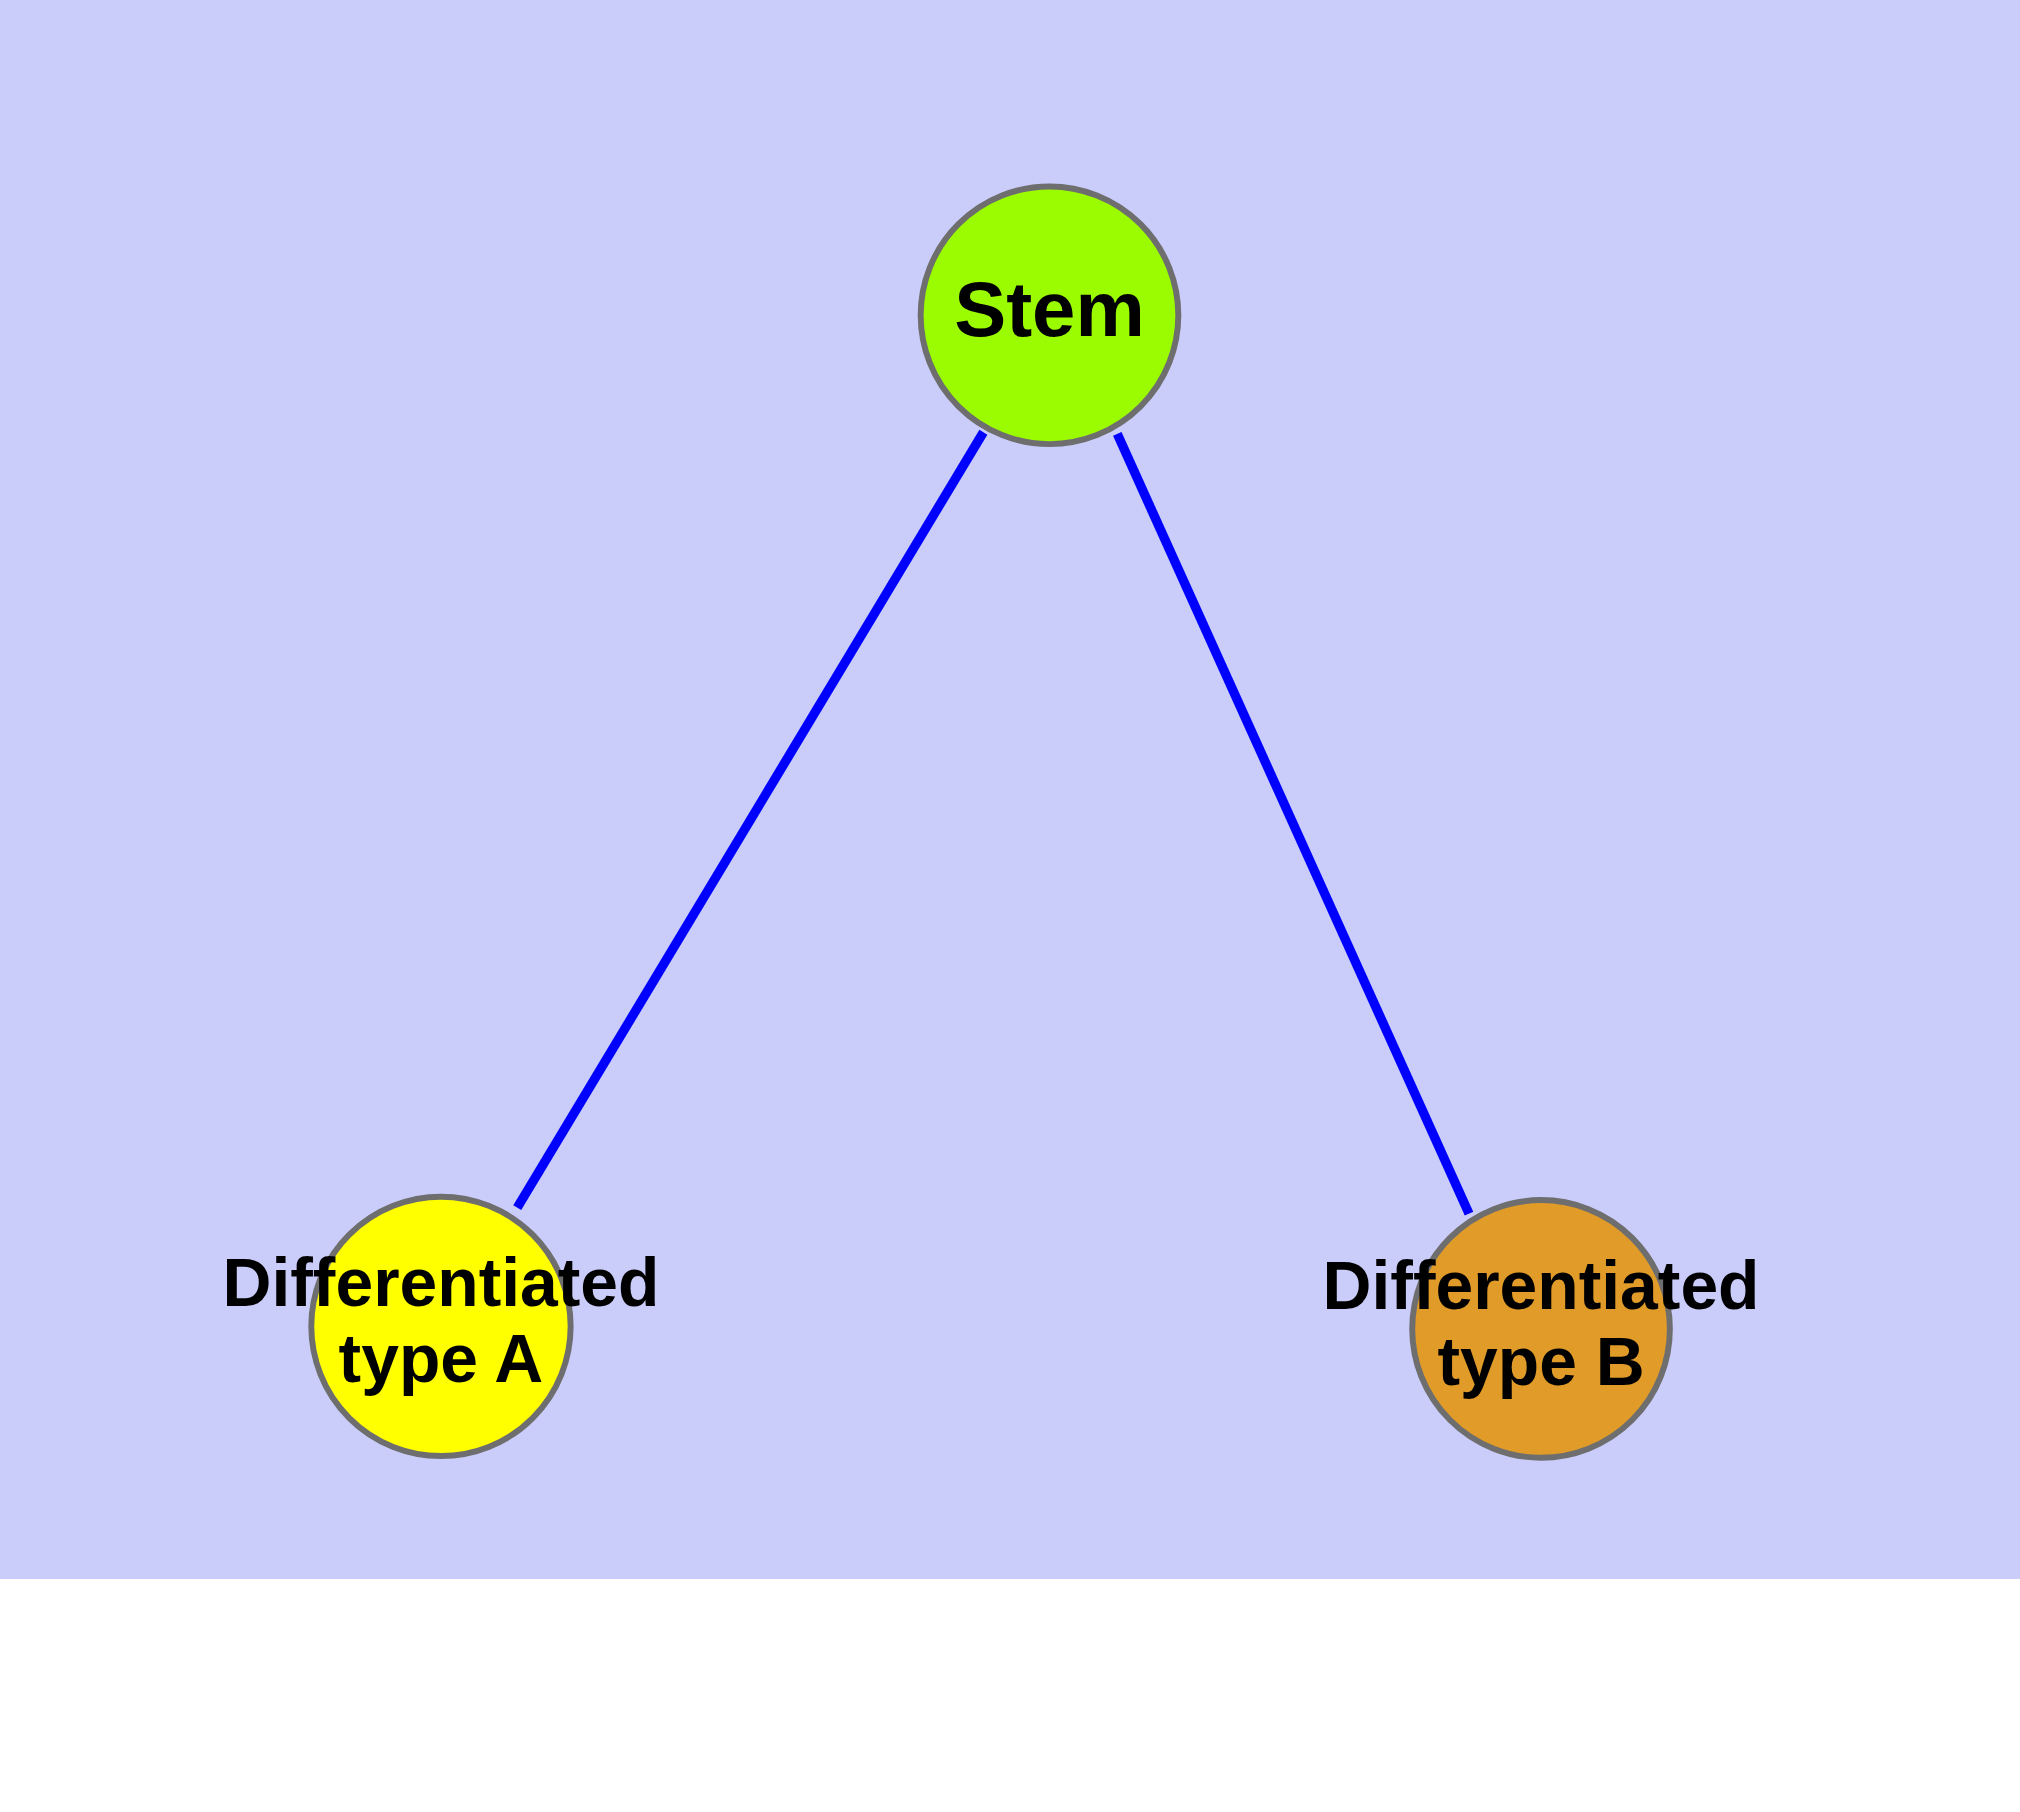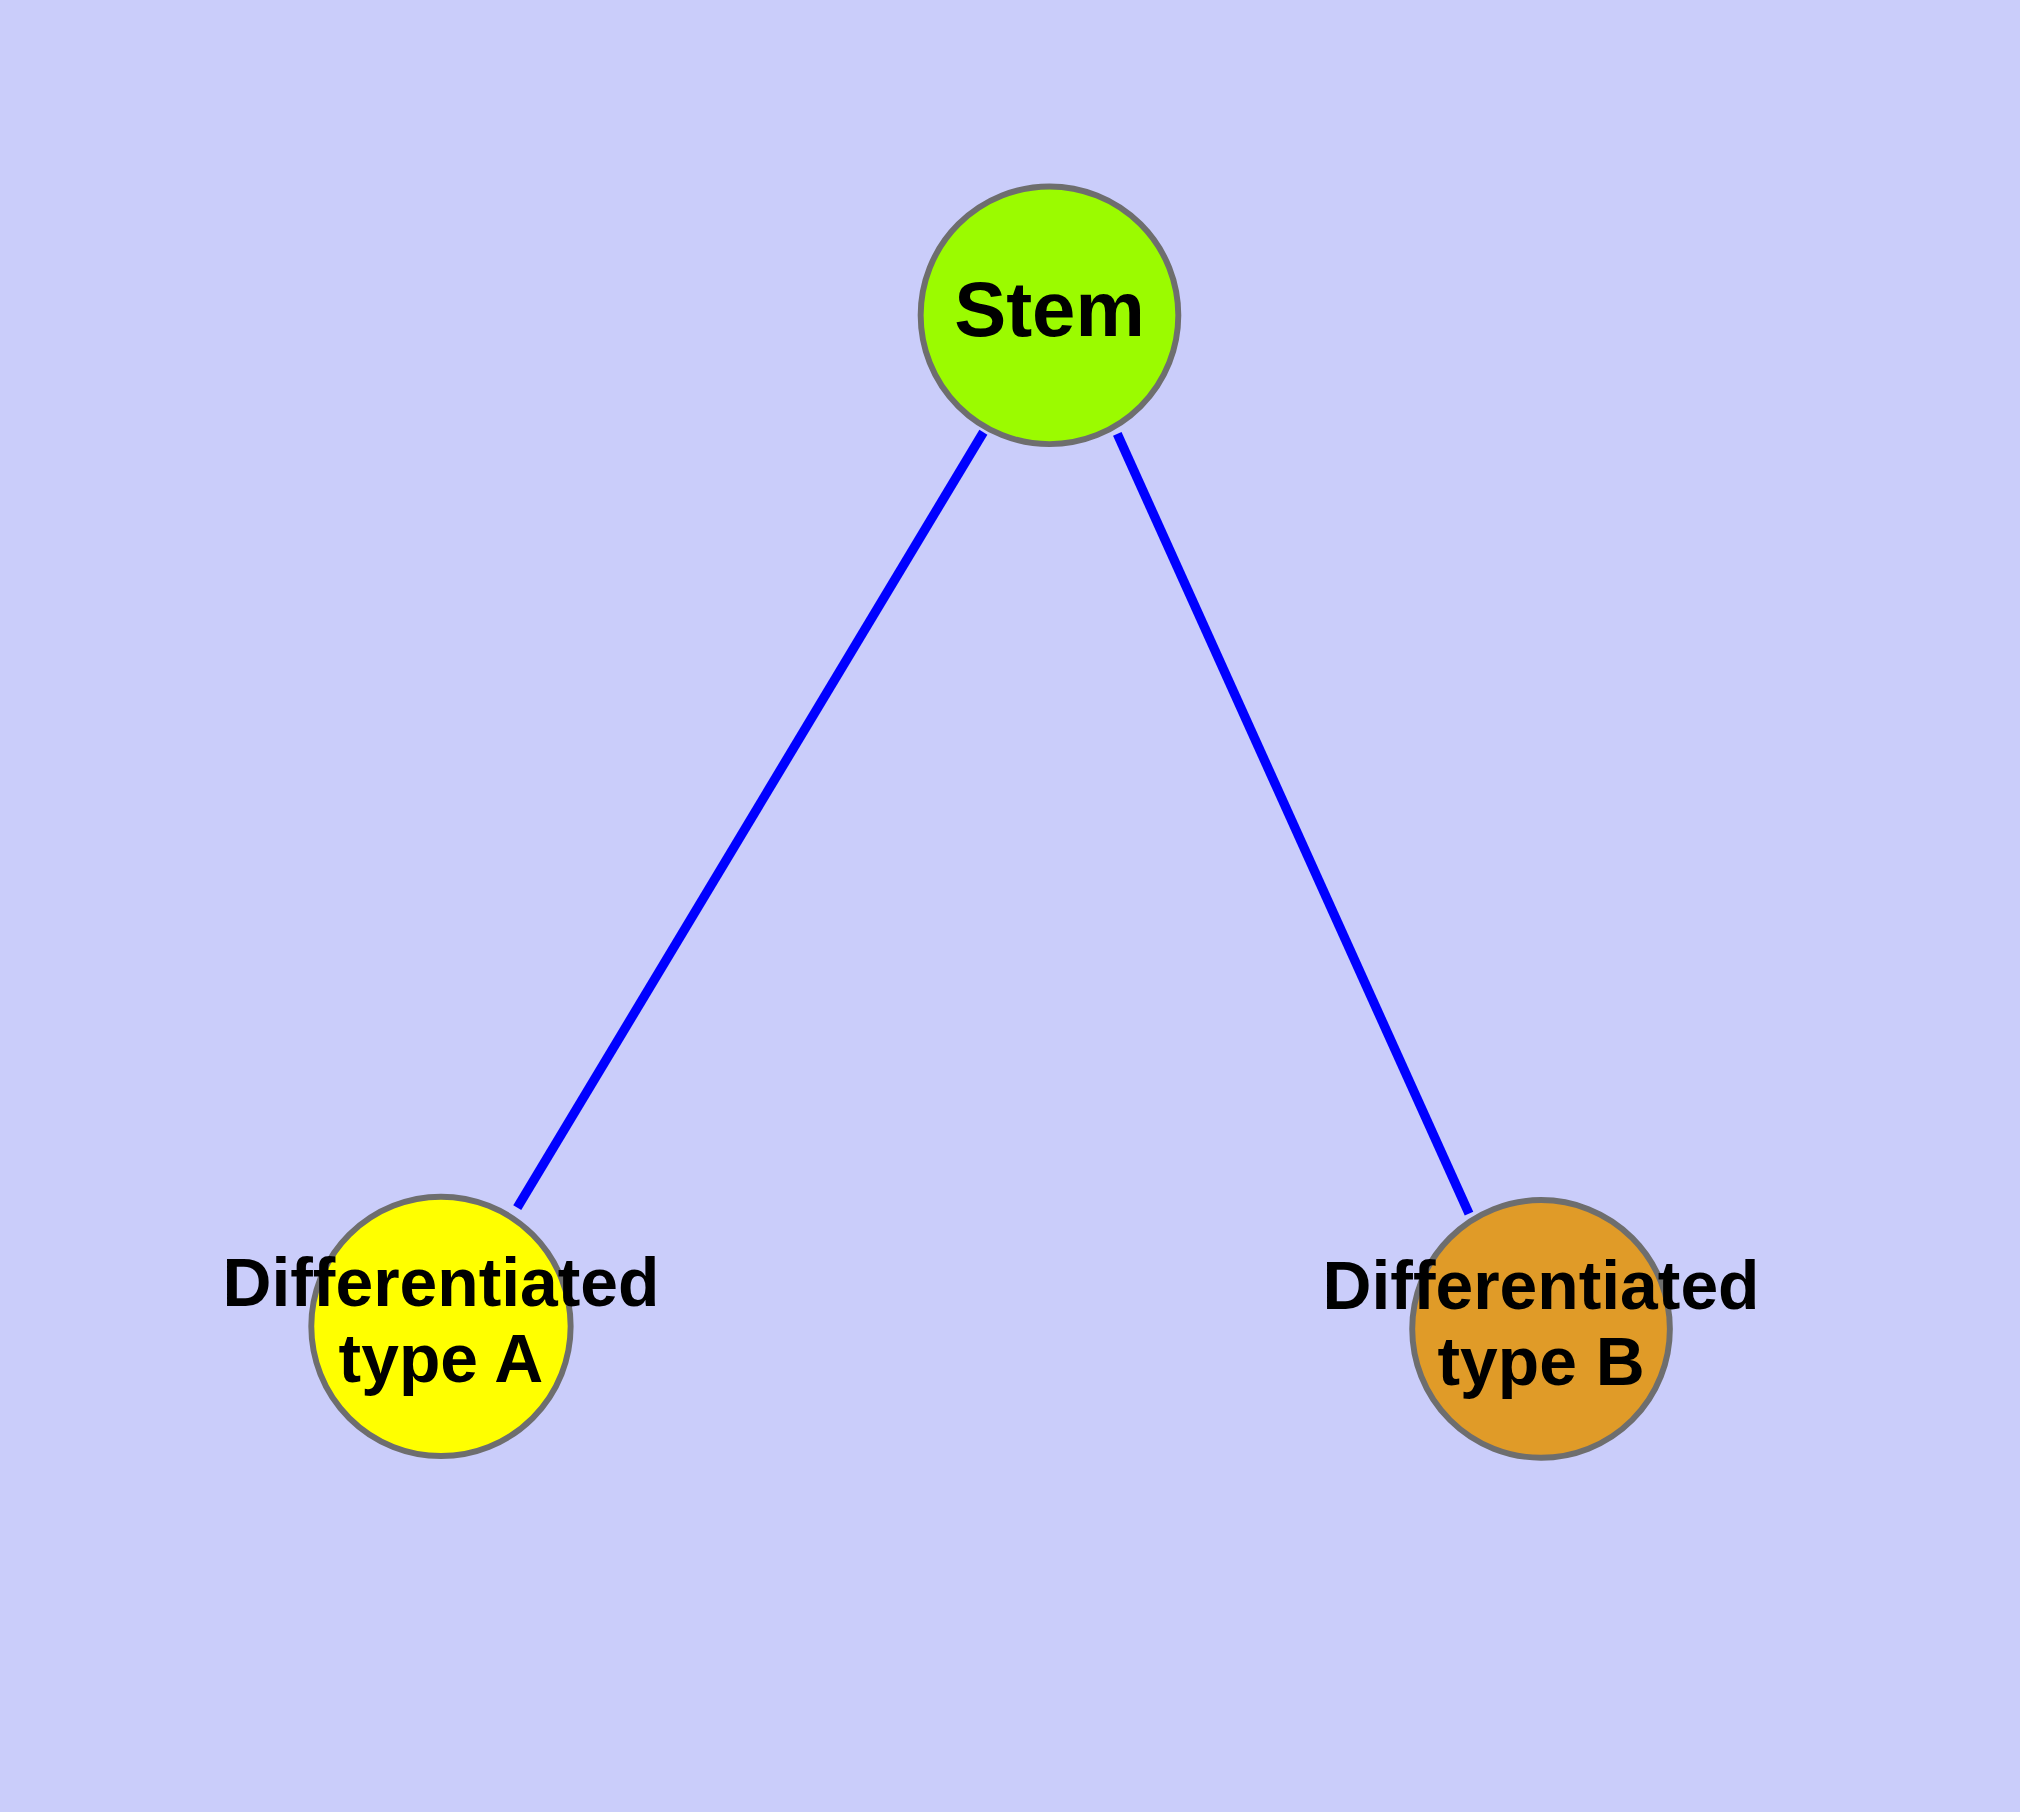--- a/index.html
+++ b/index.html
@@ -28,21 +28,21 @@
     font-weight: bold;
     fill: #000000;
     text-anchor: middle;
     dominant-baseline: middle;
     paint-order: normal;
   }
 </style>
 </head>
 <body>
 
-<div id="canvas" style="background: rgb(202, 205, 250); width: 2021px; height: 1812px;">
+<div id="canvas" style="background: rgb(202, 205, 250); width: 2021px; height: 1579px;">
   <svg id="graph-svg" viewBox="0 0 2384 2138" xmlns="http://www.w3.org/2000/svg" style="width: 2021px; height: 1812px;">
 
     <rect id="bg-rect" x="0" y="0" width="2384" height="2138" fill="#cacdfa"></rect>
 
     <g id="edge-layer">
         <line x1="1160" y1="510" x2="610" y2="1425" stroke="#0000ff" stroke-width="11" stroke-linecap="butt"></line>
         <line x1="1318" y1="512" x2="1733" y2="1432" stroke="#0000ff" stroke-width="11" stroke-linecap="butt"></line>
       </g>
     <g id="node-layer">
         <g>

